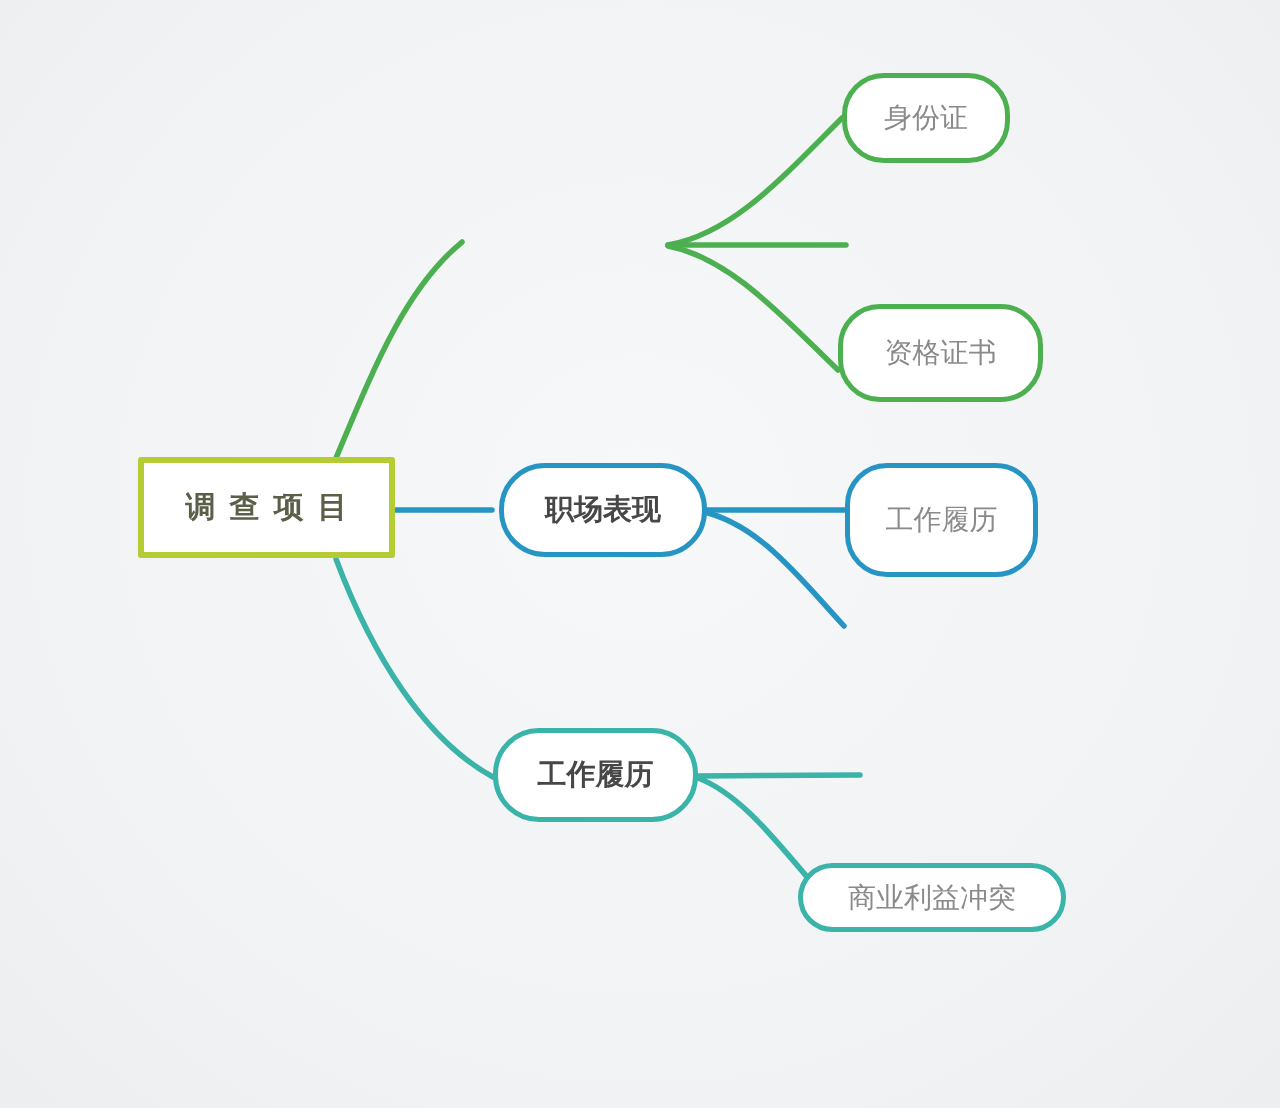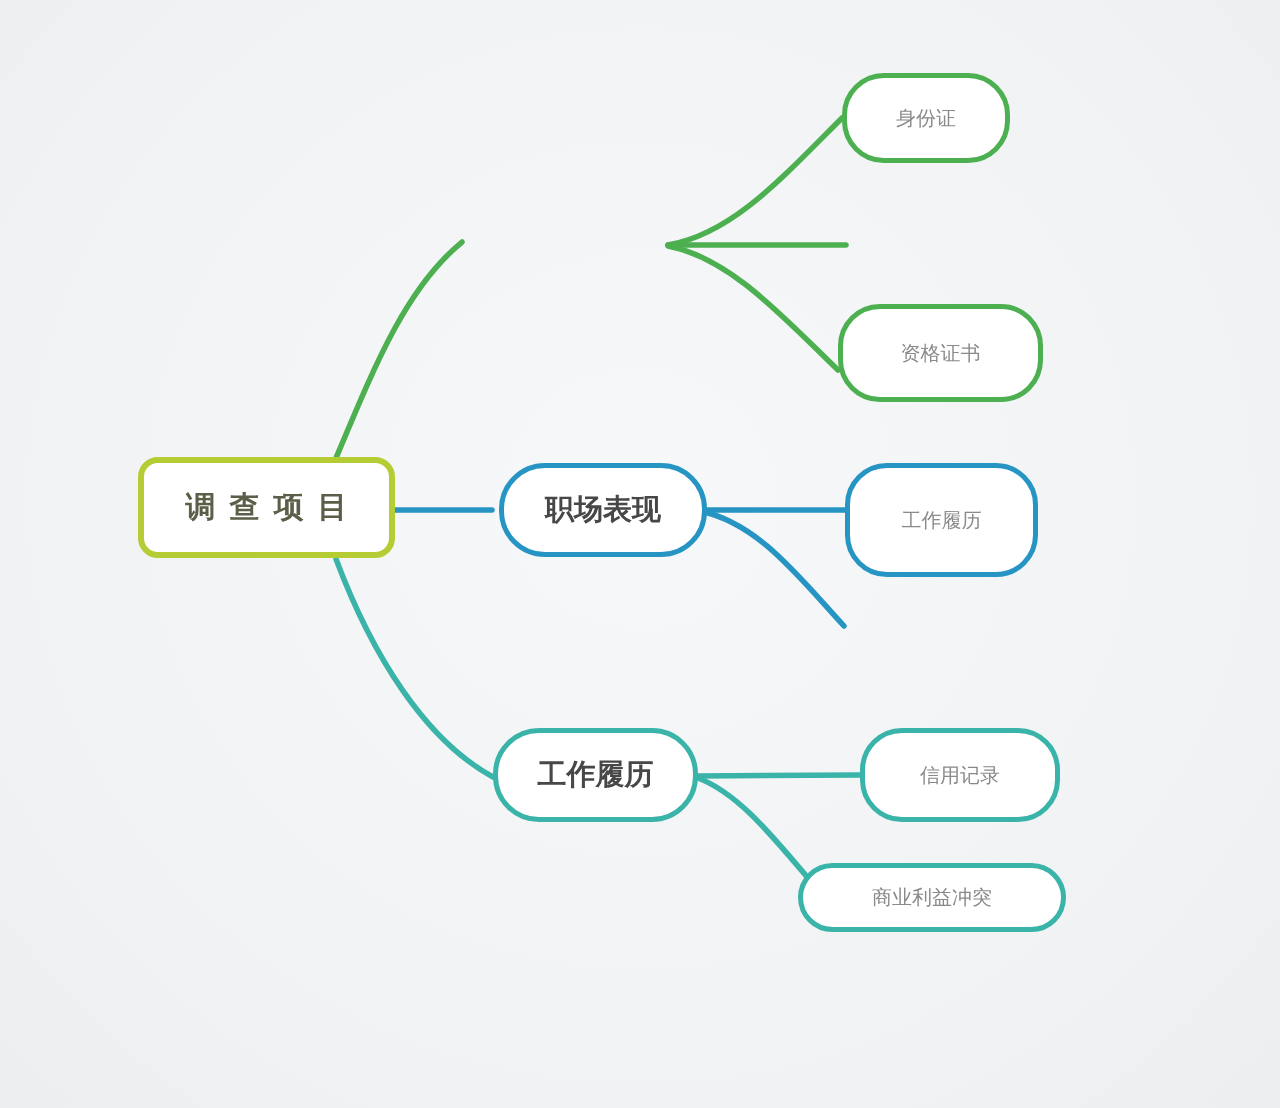--- a/index.html
+++ b/index.html
@@ -14,28 +14,28 @@
   svg.edges { position: absolute; left: 0; top: 0; pointer-events: none; }
   svg.edges path { fill: none; stroke-width: 5.5; stroke-linecap: round; }
 
   .node {
     position: absolute;
     background: var(--node-bg, #ffffff);
     border: 5px solid #999;
     display: flex;
     align-items: center;
     justify-content: center;
-    font-size: 20px;
+    font-size: 28px;
     color: var(--leaf-text, #8a8a8a);
     white-space: nowrap;
   }
   .node.leaf   { border-radius: 42px; }
   .node.branch { border-radius: 46px; font-weight: bold; color: var(--branch-text, #474747); font-size: 29px; }
   .node.root   {
-    border-radius: 20px;
+    border-radius: 3px;
     border-width: 6px;
     border-color: var(--root-border, #b5cc34);
     color: var(--root-text, #5b5f48);
     font-weight: bold;
     font-size: 30px;
     letter-spacing: 14px;
     text-indent: 14px;
     text-align: center;
   }
   .green { border-color: var(--branch-green, #4caf50); }
@@ -91,20 +91,17 @@
   <div id="n-work" class="node branch blue">
     <span>职场表现</span>
   </div>
   <div id="n-history" class="node leaf blue">
     <span>工作履历</span>
   </div>
 
   <div id="n-credit" class="node branch teal">
     <span>工作履历</span>
   </div>
-  <div id="n-record" class="node leaf teal">
-    <span>信用记录</span>
-  </div>
   <div id="n-conflict" class="node leaf teal">
     <span>商业利益冲突</span>
   </div>
 
 </div>
 
 </body></html>

